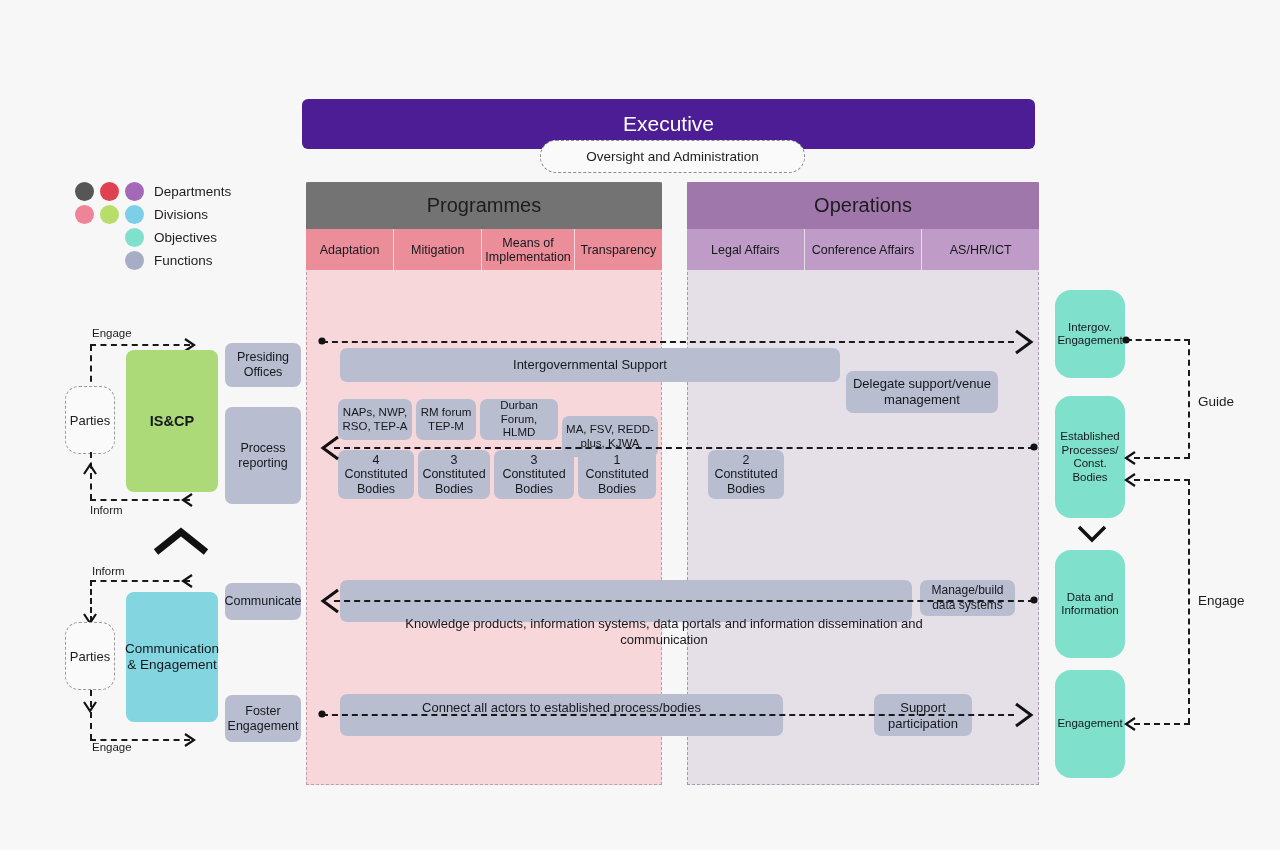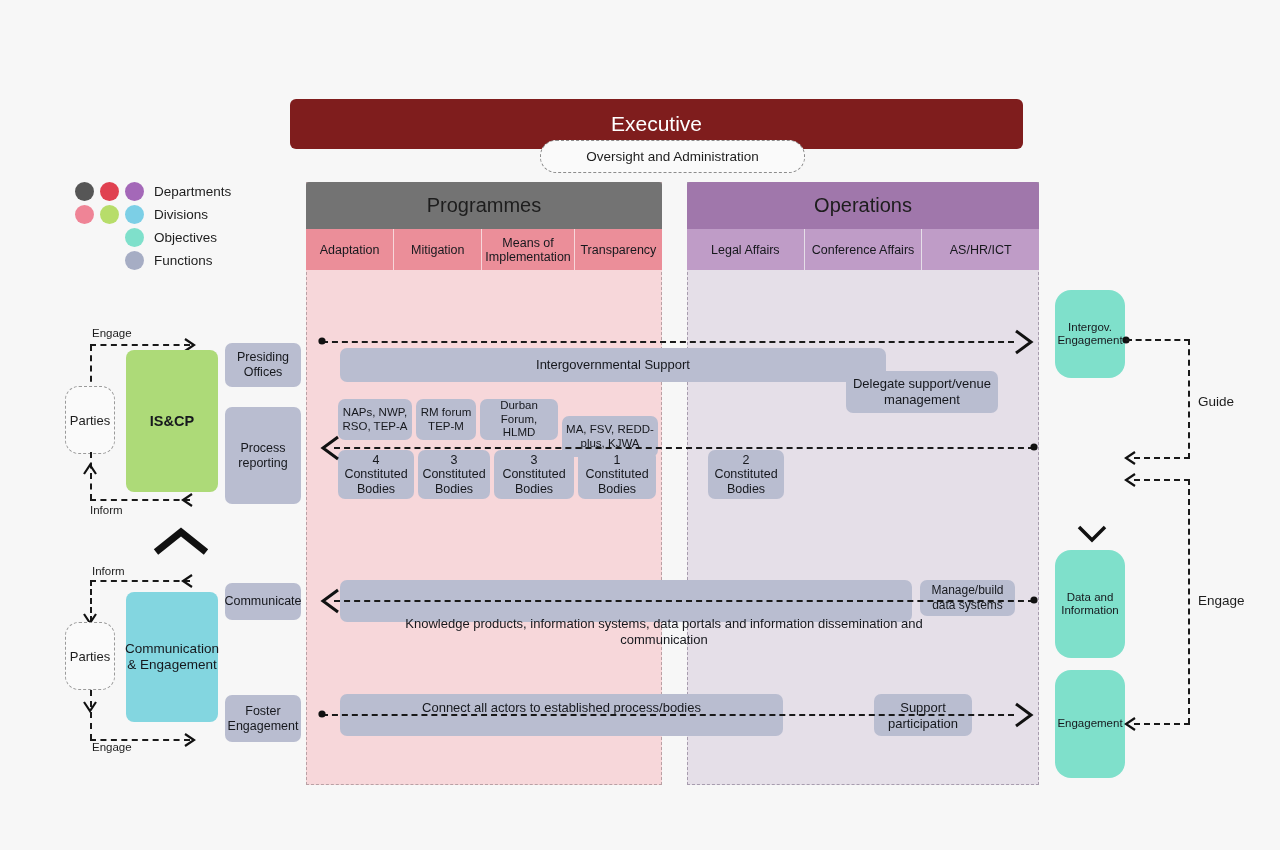--- a/index.html
+++ b/index.html
@@ -20,22 +20,22 @@
 
   
   #legend{left:72px;top:180px;width:230px;}
   .legrow{display:flex;align-items:center;height:23px;margin-bottom:0px;}
   .swatchwrap{width:72px;display:flex;justify-content:flex-end;gap:6px;}
   .sw{width:19px;height:19px;border-radius:50%;}
   .leglabel{margin-left:10px;font-size:13.5px;color:#1d1d1d;}
 
   
   #executive{
-    left:290px;top:99px;width:733px;height:50px;
-    background:#7f1d1d;border-radius:6px;
+    left:302px;top:99px;width:733px;height:50px;
+    background:#4c1d95;border-radius:6px;
     color:#fff;font-size:21px;
   }
   #oversight{
     left:540px;top:140px;width:265px;height:33px;
     background:#fafafa;border:1px dashed #8c8c8c;border-radius:16px;
     font-size:13.5px;color:#1d1d1d;z-index:6;
   }
 
   
   #progPanel{left:306px;top:182px;width:356px;height:603px;
@@ -210,21 +210,21 @@
   <svg class="glyph" style="left:182px;top:731px;" width="16" height="18">
     <polyline points="3,3 12,9 3,15" fill="none" stroke="#111" stroke-width="2.2"></polyline>
   </svg>
   <span class="smlabel" style="left:92px;top:741px;">Engage</span>
 
   <div class="abs ctr" id="commBox">Communication &amp; Engagement</div>
 
   <div class="abs ctr sideFn" style="left:225px;top:583px;height:37px;">Communicate</div>
   <div class="abs ctr sideFn" style="left:225px;top:695px;height:47px;">Foster Engagement</div>
 
-  <div class="abs flowbar" style="left:340px;top:348px;width:546px;height:34px;">
+  <div class="abs flowbar" style="left:340px;top:348px;width:500px;height:34px;">
     <span>Intergovernmental Support</span>
   </div>
   <div class="abs flowbar" style="left:846px;top:371px;width:152px;height:42px;">
     <span>Delegate support/venue management</span>
   </div>
 
   <div class="abs dashline ontop" style="left:322px;top:341px;width:692px;"></div>
   <svg class="glyph ontop" style="left:318px;top:337px;" width="10" height="10">
     <circle cx="4" cy="4" r="3.6" fill="#111"></circle>
   </svg>
@@ -288,20 +288,21 @@
 
   <div class="abs dashline ontop" style="left:322px;top:714px;width:692px;"></div>
   <svg class="glyph ontop" style="left:318px;top:710px;" width="10" height="10">
     <circle cx="4" cy="4" r="3.6" fill="#111"></circle>
   </svg>
   <svg class="glyph ontop" style="left:1012px;top:700px;" width="24" height="30">
     <polyline points="4,4 19,15 4,26" fill="none" stroke="#111" stroke-width="3"></polyline>
   </svg>
 
   <div class="abs ctr objBox" id="obj1">Intergov. Engagement</div>
+  <div class="abs ctr objBox" id="obj2">Established Processes/ Const. Bodies</div>
   <div class="abs ctr objBox" id="obj3">Data and Information</div>
   <div class="abs ctr objBox" id="obj4">Engagement</div>
 
   <svg class="glyph" style="left:1076px;top:524px;" width="32" height="20">
     <polyline points="3,3 16,16 29,3" fill="none" stroke="#111" stroke-width="3.5"></polyline>
   </svg>
 
   <svg class="glyph" style="left:1122px;top:336px;" width="10" height="10">
     <circle cx="4" cy="4" r="3.6" fill="#111"></circle>
   </svg>

